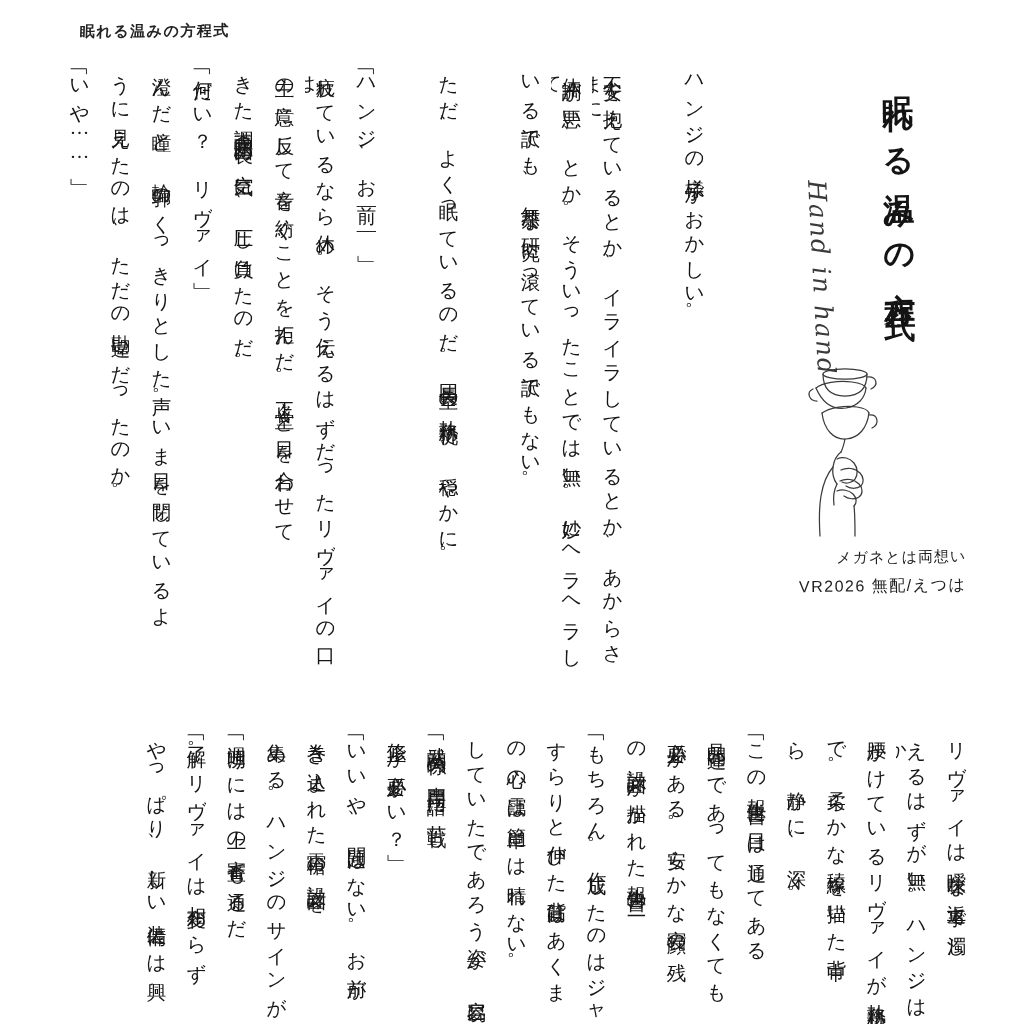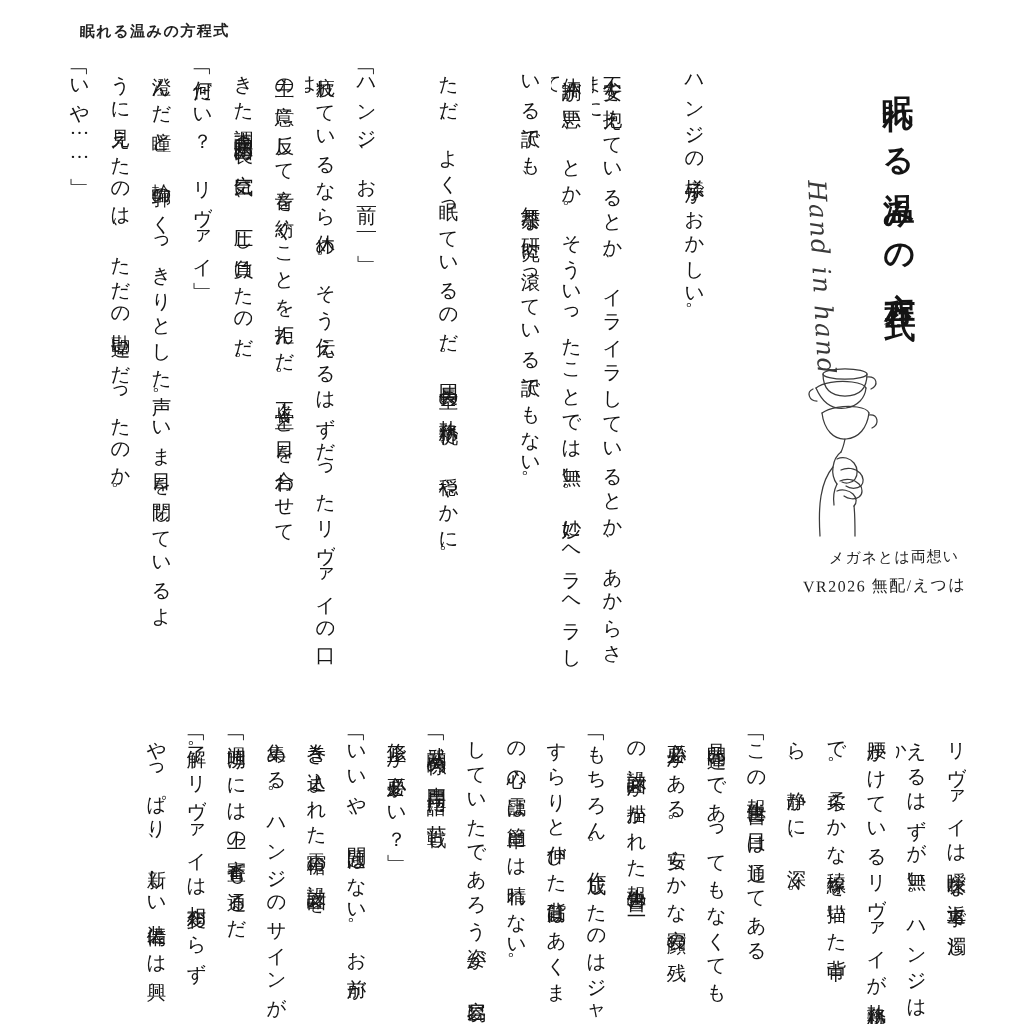--- a/index.html
+++ b/index.html
@@ -74,22 +74,22 @@
     width: 130px;
     height: 180px;
   }
   .illustration svg { display: block; width: 100%; height: 100%; }
 
   
   .credits {
     position: absolute;
     top: 548px;
     right: 58px;
-    text-align: left;
-    font-family: Liberation Serif, serif;
+    text-align: right;
+    font-family: Liberation Sans, sans-serif;
     color: #1e1e1e;
   }
   .credit-line-1 {
     font-size: 15px;
     letter-spacing: 1px;
     margin-left: 26px;
     transform: rotate(-0.8deg);
     white-space: nowrap;
   }
   .credit-line-2 {

